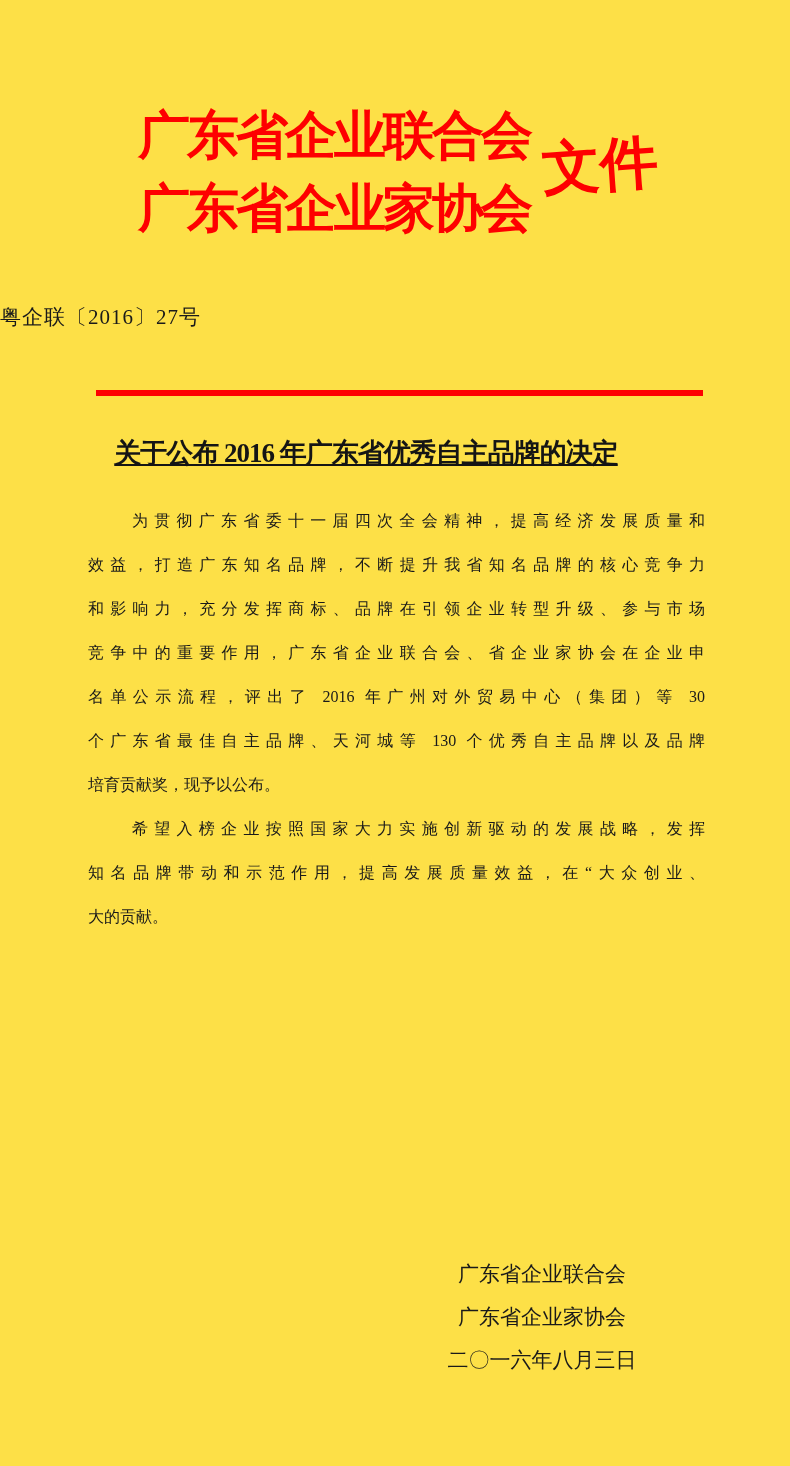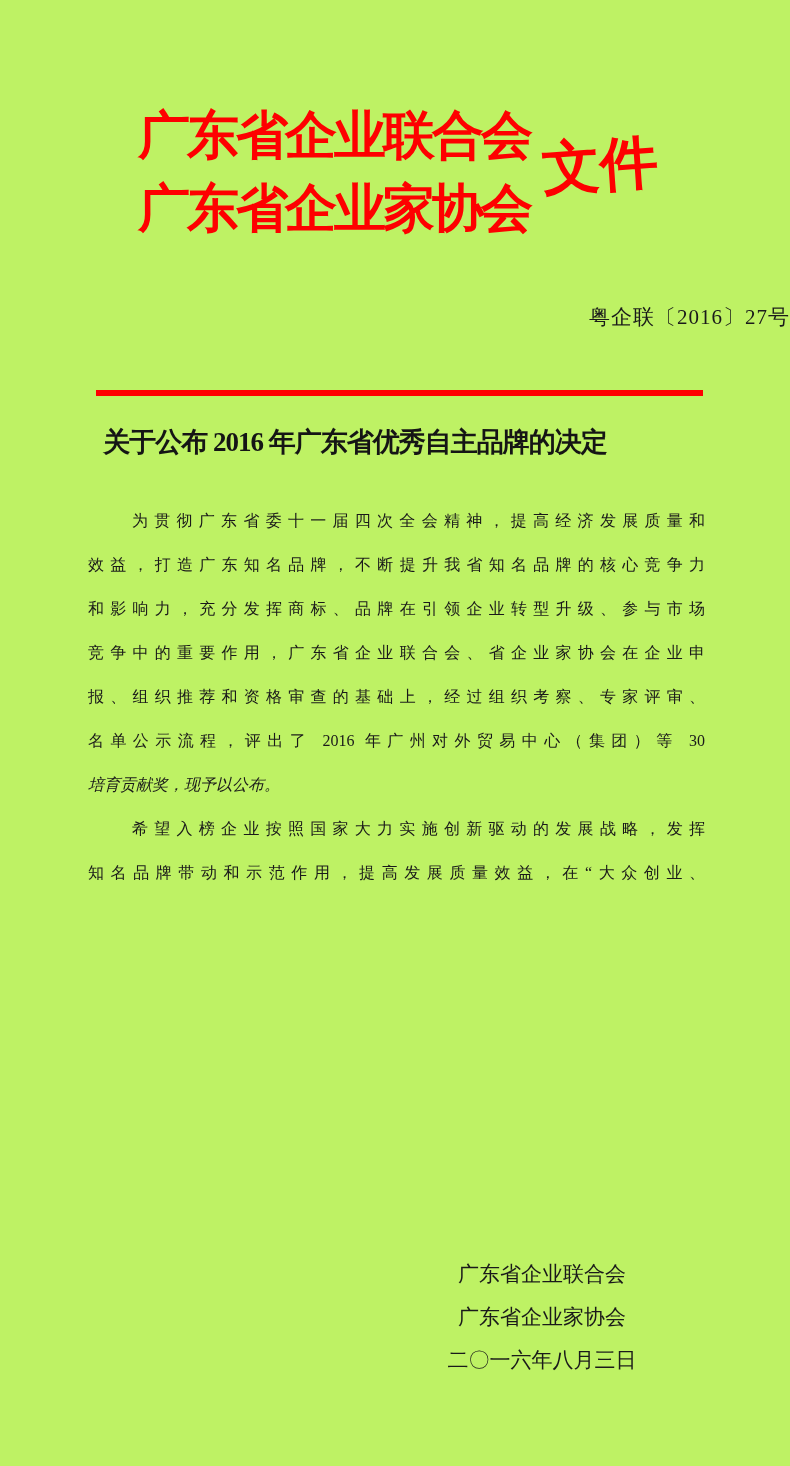--- a/index.html
+++ b/index.html
@@ -4,21 +4,21 @@
 <style>
   html, body {
     margin: 0;
     padding: 0;
     background: #ffffff;
   }
   .page {
     position: relative;
     width: 790px;
     height: 1466px;
-    background: #bef264;
+    background: #fde047;
     overflow: hidden;
     font-family: "Liberation Serif", "DejaVu Serif", serif;
   }
 
   
   .letterhead {
     position: absolute;
     left: 138px;
     top: 99px;
   }
@@ -40,21 +40,21 @@
     white-space: nowrap;
     transform: rotate(-4deg);
   }
 
   
   .doc-number {
     position: absolute;
     left: 0;
     top: 303px;
     width: 790px;
-    text-align: right;
+    text-align: left;
     font-size: 21px;
     letter-spacing: 1px;
     color: #1a1a1a;
     white-space: nowrap;
   }
 
   
   .red-rule {
     position: absolute;
     left: 96px;
@@ -63,27 +63,28 @@
     height: 6px;
     background: #fe0000;
   }
 
   
   .title {
     position: absolute;
     left: 0;
     top: 419px;
     width: 700px; 
-    margin: 5px;
+    margin: 16px;
     text-align: center;
     font-size: 27px;
     letter-spacing: -1px;
     font-weight: bold;
     color: #151515;
     white-space: nowrap;
+    text-decoration: underline;
   }
 
   
   .body-text {
     position: absolute;
     left: 88px;
     top: 499px;
     width: 617px;
     font-size: 16px;
     line-height: 44px;
@@ -92,21 +93,20 @@
   .line {
     text-align: justify;
     text-align-last: justify;
     white-space: nowrap;
   }
   .line.first {
     text-indent: 44px;
   }
   .line.last {
     text-align-last: left;
-    font-style: italic;
   }
 
   
   .signature {
     position: absolute;
     left: 342px;
     top: 1253px;
     width: 400px;
     text-align: center;
     font-size: 21px;
@@ -132,26 +132,27 @@
 
   <div class="red-rule"></div>
 
   <h1 class="title">关于公布 2016 年广东省优秀自主品牌的决定</h1>
 
   <div class="body-text">
     <div class="line first">为贯彻广东省委十一届四次全会精神，提高经济发展质量和</div>
     <div class="line">效益，打造广东知名品牌，不断提升我省知名品牌的核心竞争力</div>
     <div class="line">和影响力，充分发挥商标、品牌在引领企业转型升级、参与市场</div>
     <div class="line">竞争中的重要作用，广东省企业联合会、省企业家协会在企业申</div>
-    <div class="line">报、组织推荐和资格审查的基础上，经过组织考察、专家评审、</div>
     <div class="line">名单公示流程，评出了 2016 年广州对外贸易中心（集团）等 30</div>
+    <div class="line">个广东省最佳自主品牌、天河城等 130 个优秀自主品牌以及品牌</div>
     <div class="line last">培育贡献奖，现予以公布。</div>
 
     <div class="line first">希望入榜企业按照国家大力实施创新驱动的发展战略，发挥</div>
     <div class="line">知名品牌带动和示范作用，提高发展质量效益，在“大众创业、</div>
+    <div class="line last">大的贡献。</div>
   </div>
 
   <div class="signature">
     <div class="sig-line">广东省企业联合会</div>
     <div class="sig-line">广东省企业家协会</div>
     <div class="sig-line">二〇一六年八月三日</div>
   </div>
 
 </div>
 

